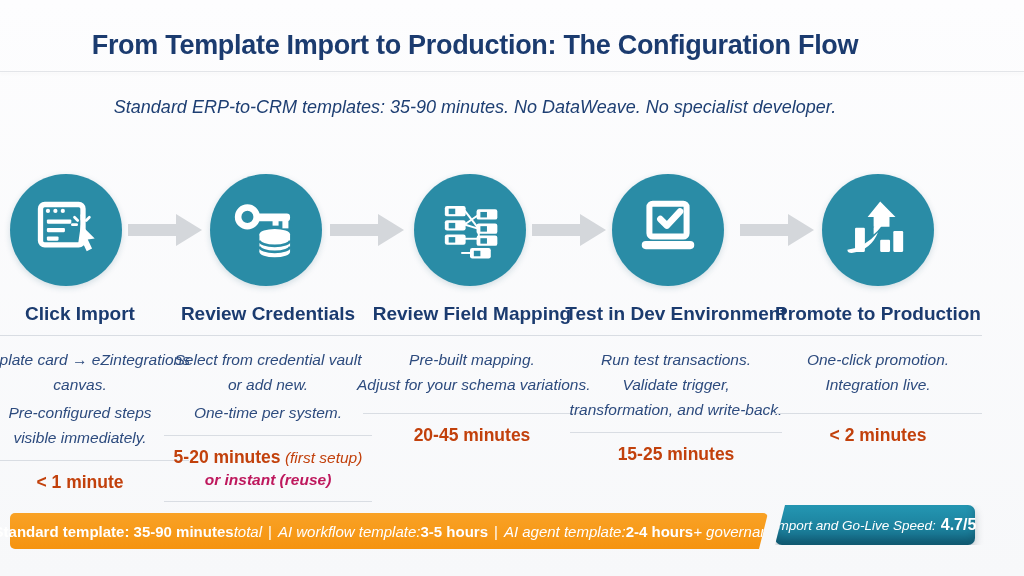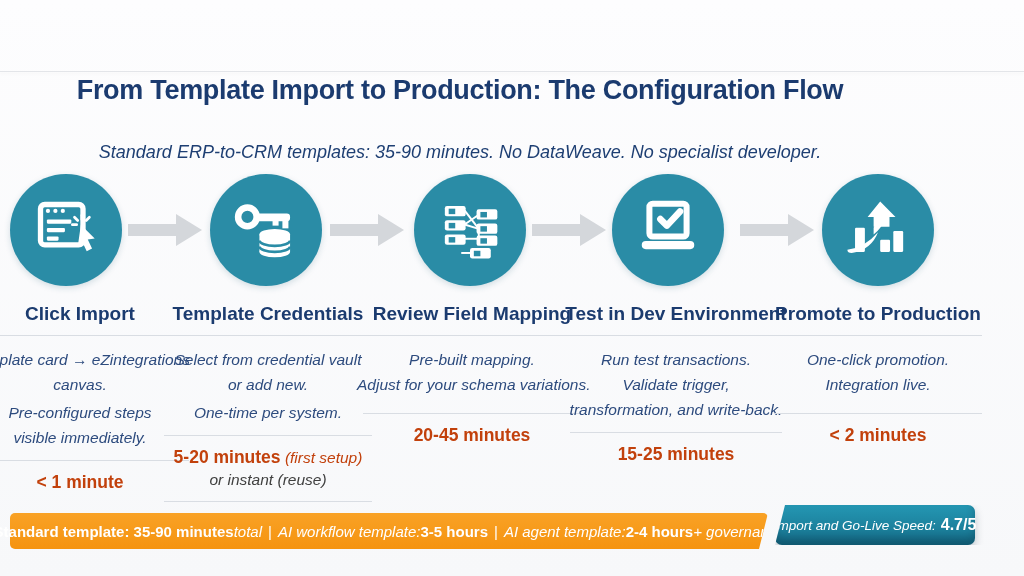--- a/index.html
+++ b/index.html
@@ -1,41 +1,41 @@
 <!DOCTYPE html>
 <html><head>
 <meta charset="utf-8">
 <style>
   * { margin:0; padding:0; box-sizing:border-box; }
   html,body { width:1024px; height:576px; overflow:hidden;
     font-family:"Liberation Sans", sans-serif;
     background:linear-gradient(180deg,#fdfdfe 0%,#f7f8fa 100%); }
 
   
-  .header { position:absolute; left:0; top:0; width:920px; text-align:center;margin-top:45px; }
+  .header { position:absolute; left:15px; top:0; width:920px; text-align:center; }
   .title { margin-top:30px; font-size:27px; font-weight:bold; color:#1b3b6f; letter-spacing:-0.3px; }
   .header-rule { position:absolute; left:0; top:71px; width:1024px; height:1px;
     background:#e3e5e9; box-shadow:0 2px 3px rgba(0,0,0,0.05); }
   .subtitle { margin-top:26px; font-size:18px; font-style:italic; color:#1e3f73; }
 
   
   .circle { position:absolute; top:174px; width:112px; height:112px; border-radius:50%;
     background:#2a8ca6; display:flex; align-items:center; justify-content:center;
     box-shadow:0 2px 6px rgba(30,90,110,0.18); }
   .flow-arrow { position:absolute; top:213px; }
 
   
   .col { position:absolute; top:303px; text-align:center; }
   .col-title { font-size:19px; font-weight:bold; color:#1b3b6f; white-space:nowrap; }
   .rule { height:1px; background:#d9dde3; border:none; margin:10px 6px 11px; }
   .dline { font-size:15.5px; font-style:italic; color:#2d4b7e; line-height:25px; white-space:nowrap; }
   .grp { margin-top:3px; }
   .time { font-size:17.5px; font-weight:bold; color:#c2410c; white-space:nowrap; }
   .tnote { font-weight:normal; font-style:italic; font-size:15.5px; }
-  .talt { font-size:15.5px; font-style:italic; font-weight:normal; color:#404040; line-height:23px; }
+  .talt { font-size:15.5px; font-style:italic; font-weight:bold; color:#be185d; line-height:23px; }
 
   
   .summary-bar { position:absolute; left:10px; top:513px; width:758px; height:36px;
     background:linear-gradient(180deg,#f9a226,#f5930f);
     border-radius:5px;
     clip-path:polygon(-12px 0, 100% 0, calc(100% - 9px) 100%, -12px 100%);
     display:flex; align-items:center; justify-content:center;
     color:#ffffff; font-size:15px; white-space:nowrap; }
   .seg-b { font-weight:bold; }
   .seg-i { font-style:italic; }
@@ -162,21 +162,21 @@
   <hr class="rule">
   <div class="dline">Template card → eZintegrations</div>
   <div class="dline">canvas.</div>
   <div class="dline grp">Pre-configured steps</div>
   <div class="dline">visible immediately.</div>
   <hr class="rule">
   <div class="time">&lt; 1 minute</div>
 </div>
 
 <div class="col" style="left:158px;width:220px">
-  <div class="col-title">Template Credentials</div>
+  <div class="col-title">Review Credentials</div>
   <hr class="rule">
   <div class="dline">Select from credential vault</div>
   <div class="dline">or add new.</div>
   <div class="dline grp">One-time per system.</div>
   <hr class="rule">
   <div class="time"><span>5-20 minutes</span><span class="tnote"> (first setup)</span></div>
   <div class="talt">or instant (reuse)</div>
   <hr class="rule">
 </div>
 

